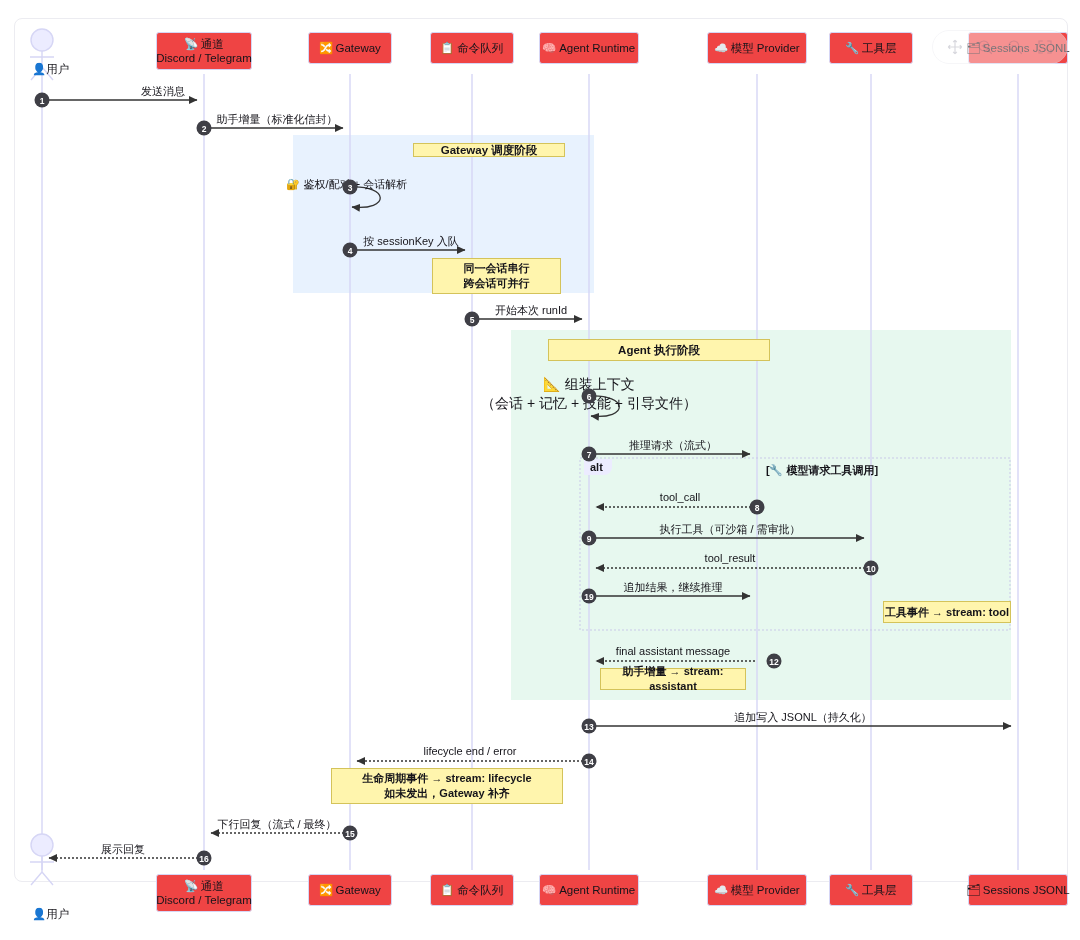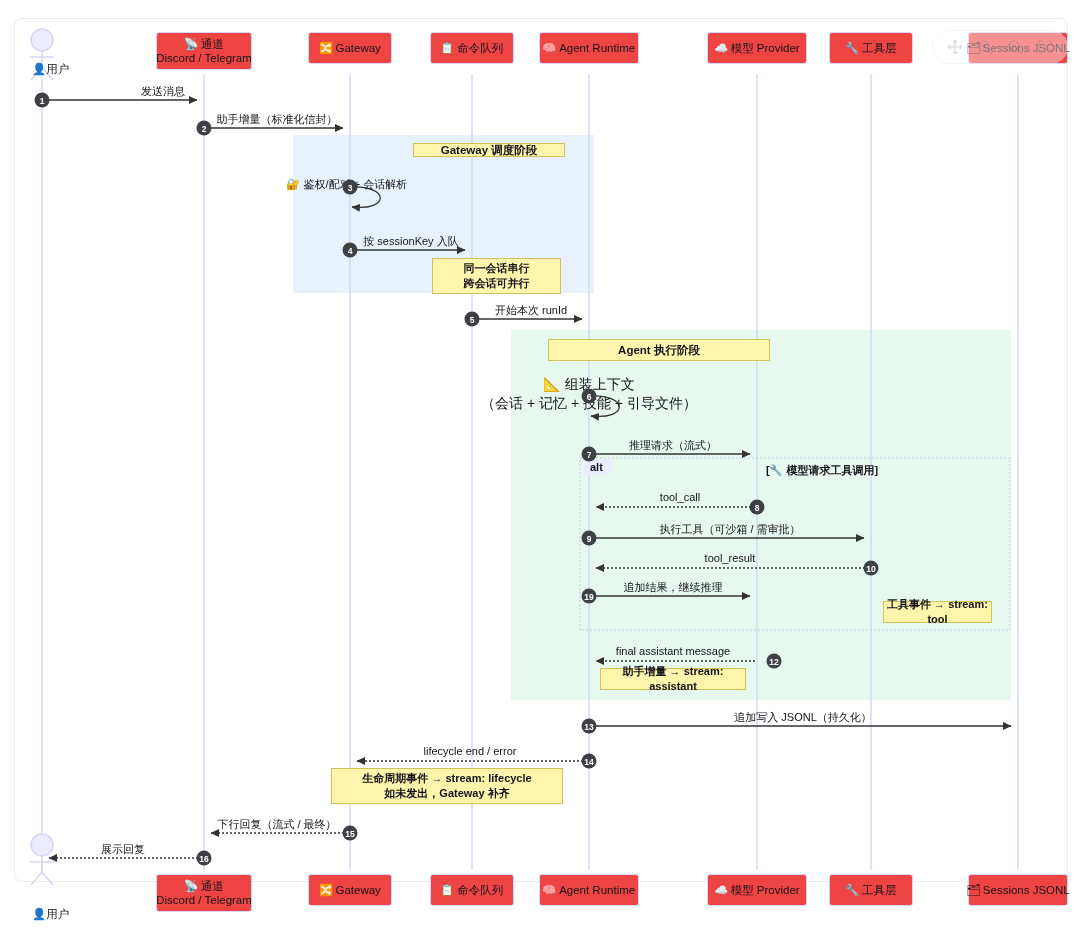--- a/index.html
+++ b/index.html
@@ -169,21 +169,21 @@
       <div class="seq-num" style="left:589px;top:726px;">13</div>
       <div class="msg-label" style="left:470px;top:745px;transform:translateX(-50%);"><span>lifecycle end / error</span></div>
       <div class="seq-num" style="left:589px;top:761px;">14</div>
       <div class="msg-label" style="left:277px;top:817px;transform:translateX(-50%);"><span>下行回复（流式 / 最终）</span></div>
       <div class="seq-num" style="left:350px;top:833px;">15</div>
       <div class="msg-label" style="left:123px;top:842px;transform:translateX(-50%);"><span>展示回复</span></div>
       <div class="seq-num" style="left:204px;top:858px;">16</div>
       <div class="note" style="left:432px;top:258px;width:129px;height:36px;">
         <div><span>同一会话串行</span><br><span>跨会话可并行</span></div>
       </div>
-      <div class="note" style="left:883px;top:601px;width:109px;height:22px;">
+      <div class="note" style="left:883px;top:601px;width:128px;height:22px;">
         <div><span>工具事件 → stream: tool</span></div>
       </div>
       <div class="note" style="left:600px;top:668px;width:146px;height:22px;">
         <div><span>助手增量 → stream: assistant</span></div>
       </div>
       <div class="note" style="left:331px;top:768px;width:232px;height:36px;">
         <div><span>生命周期事件 → stream: lifecycle</span><br><span>如未发出，Gateway 补齐</span></div>
       </div>
     </div>
 

